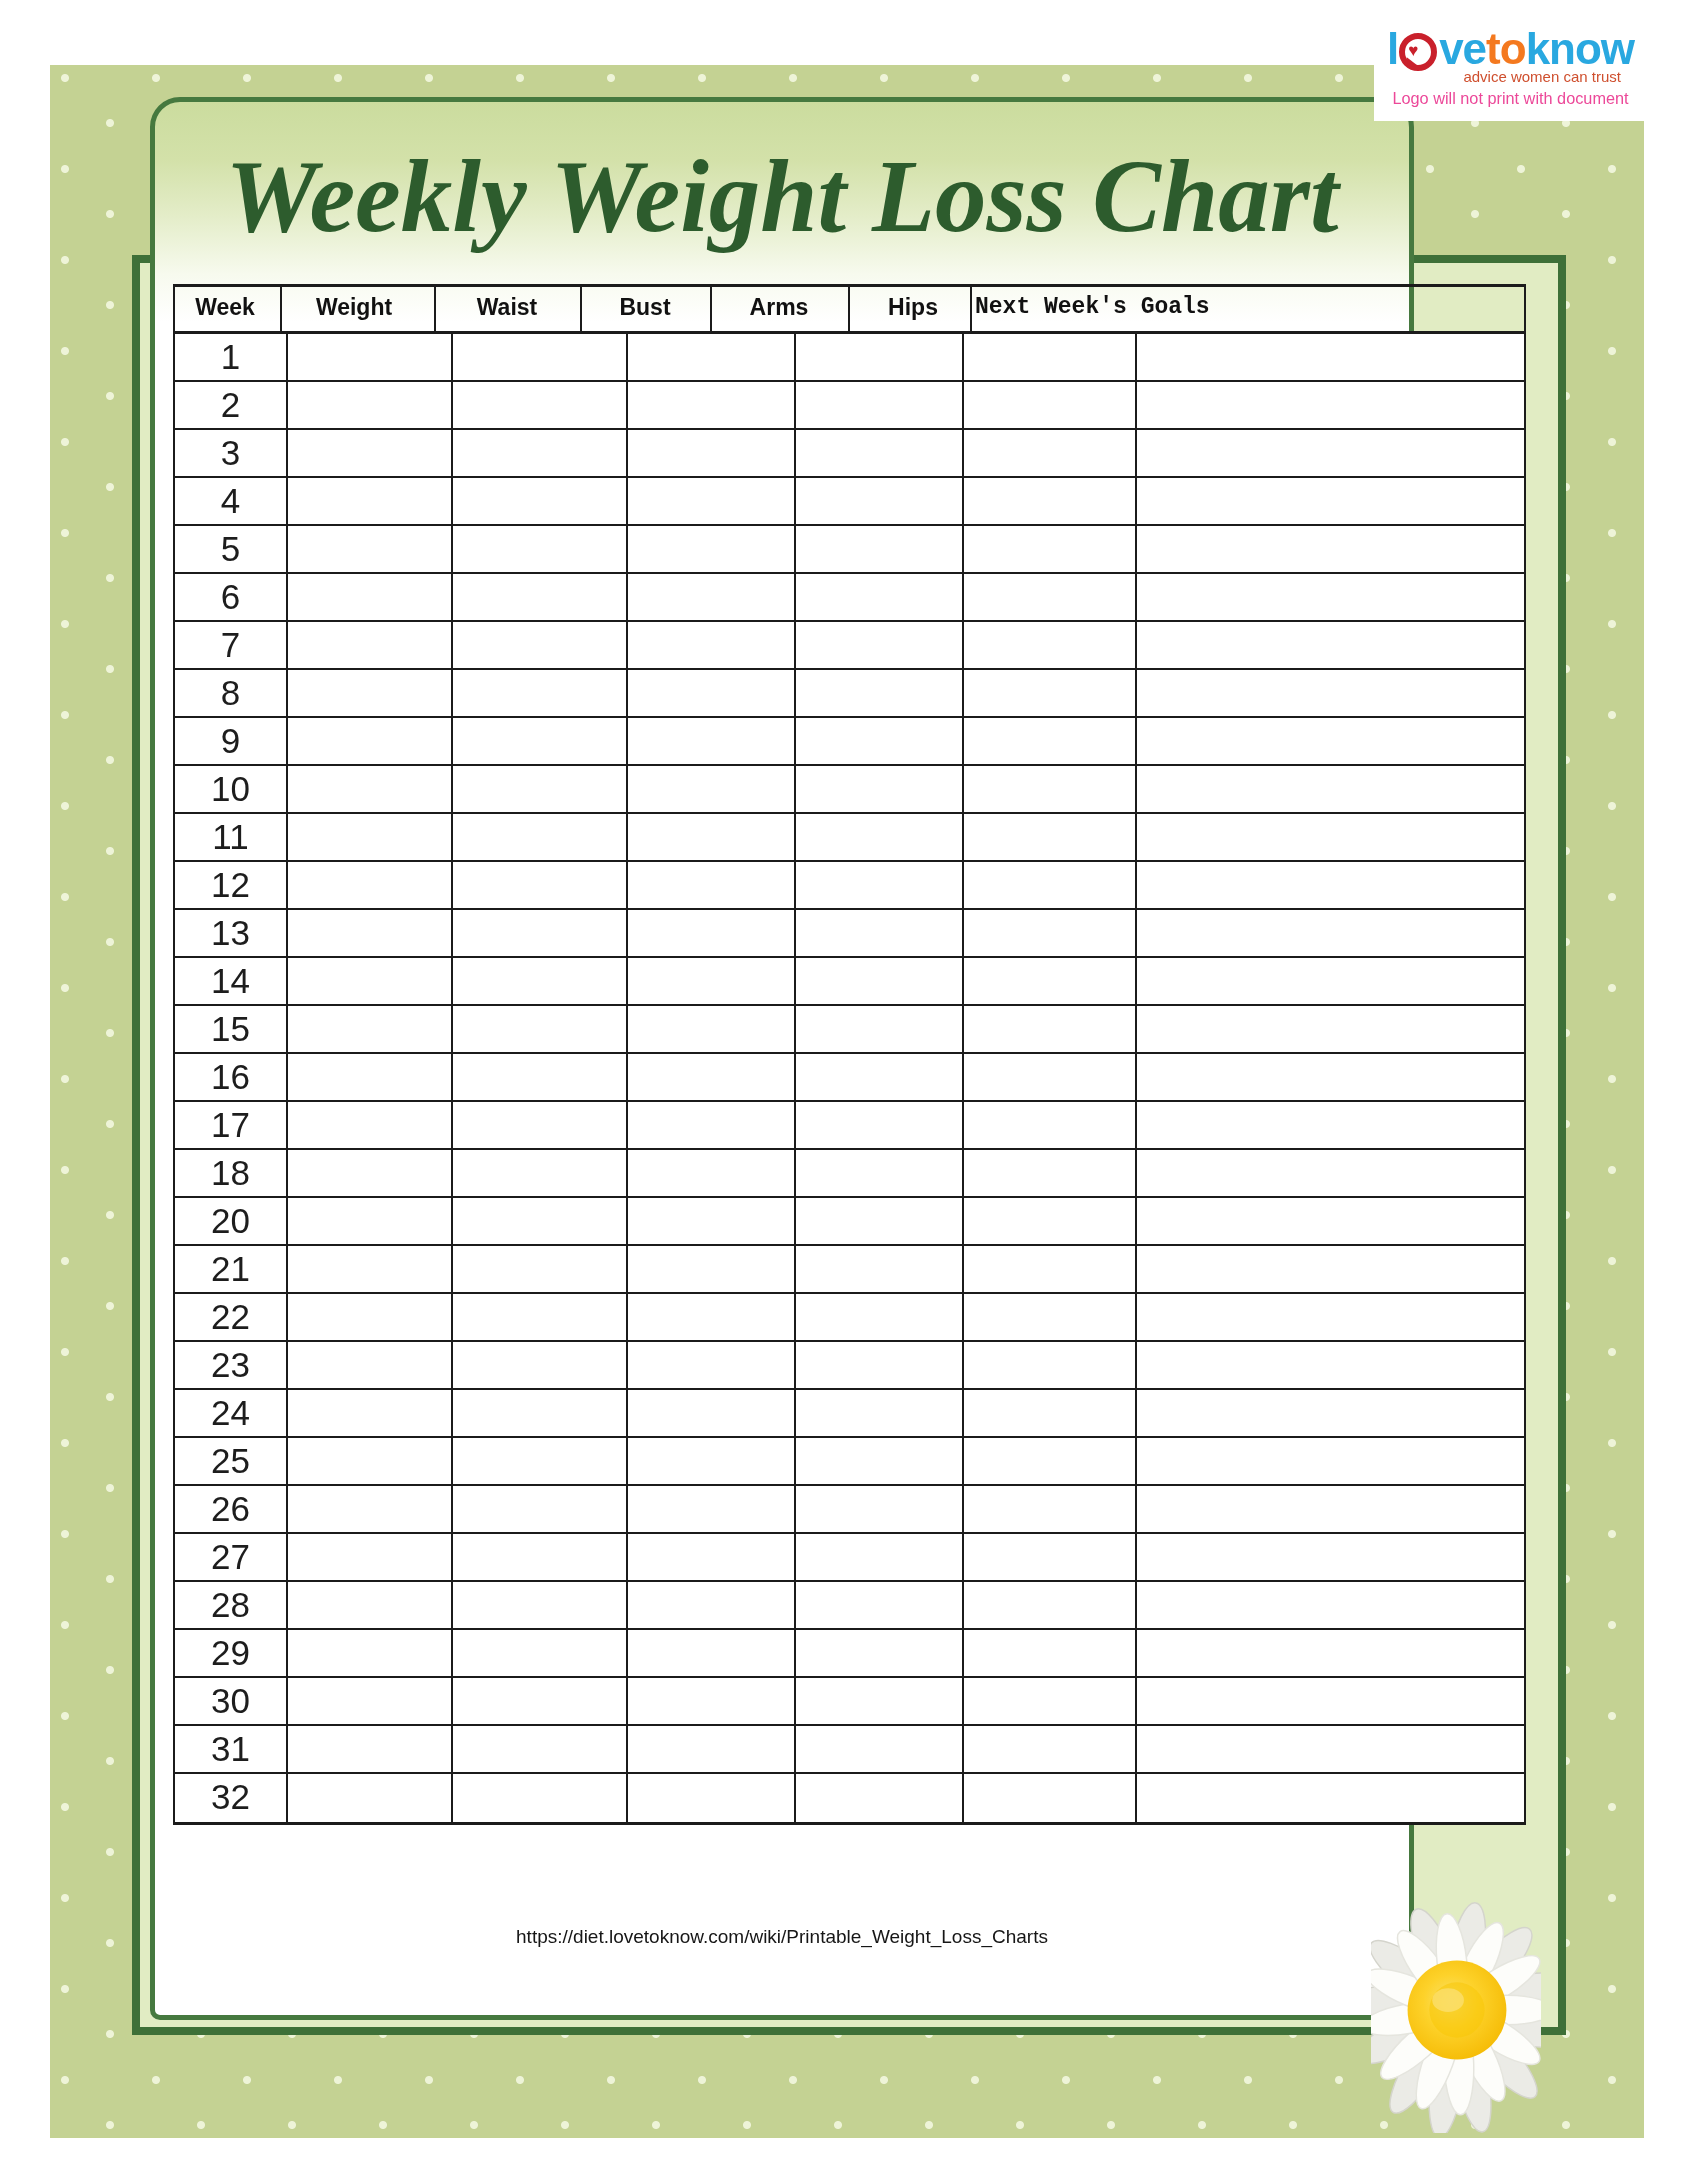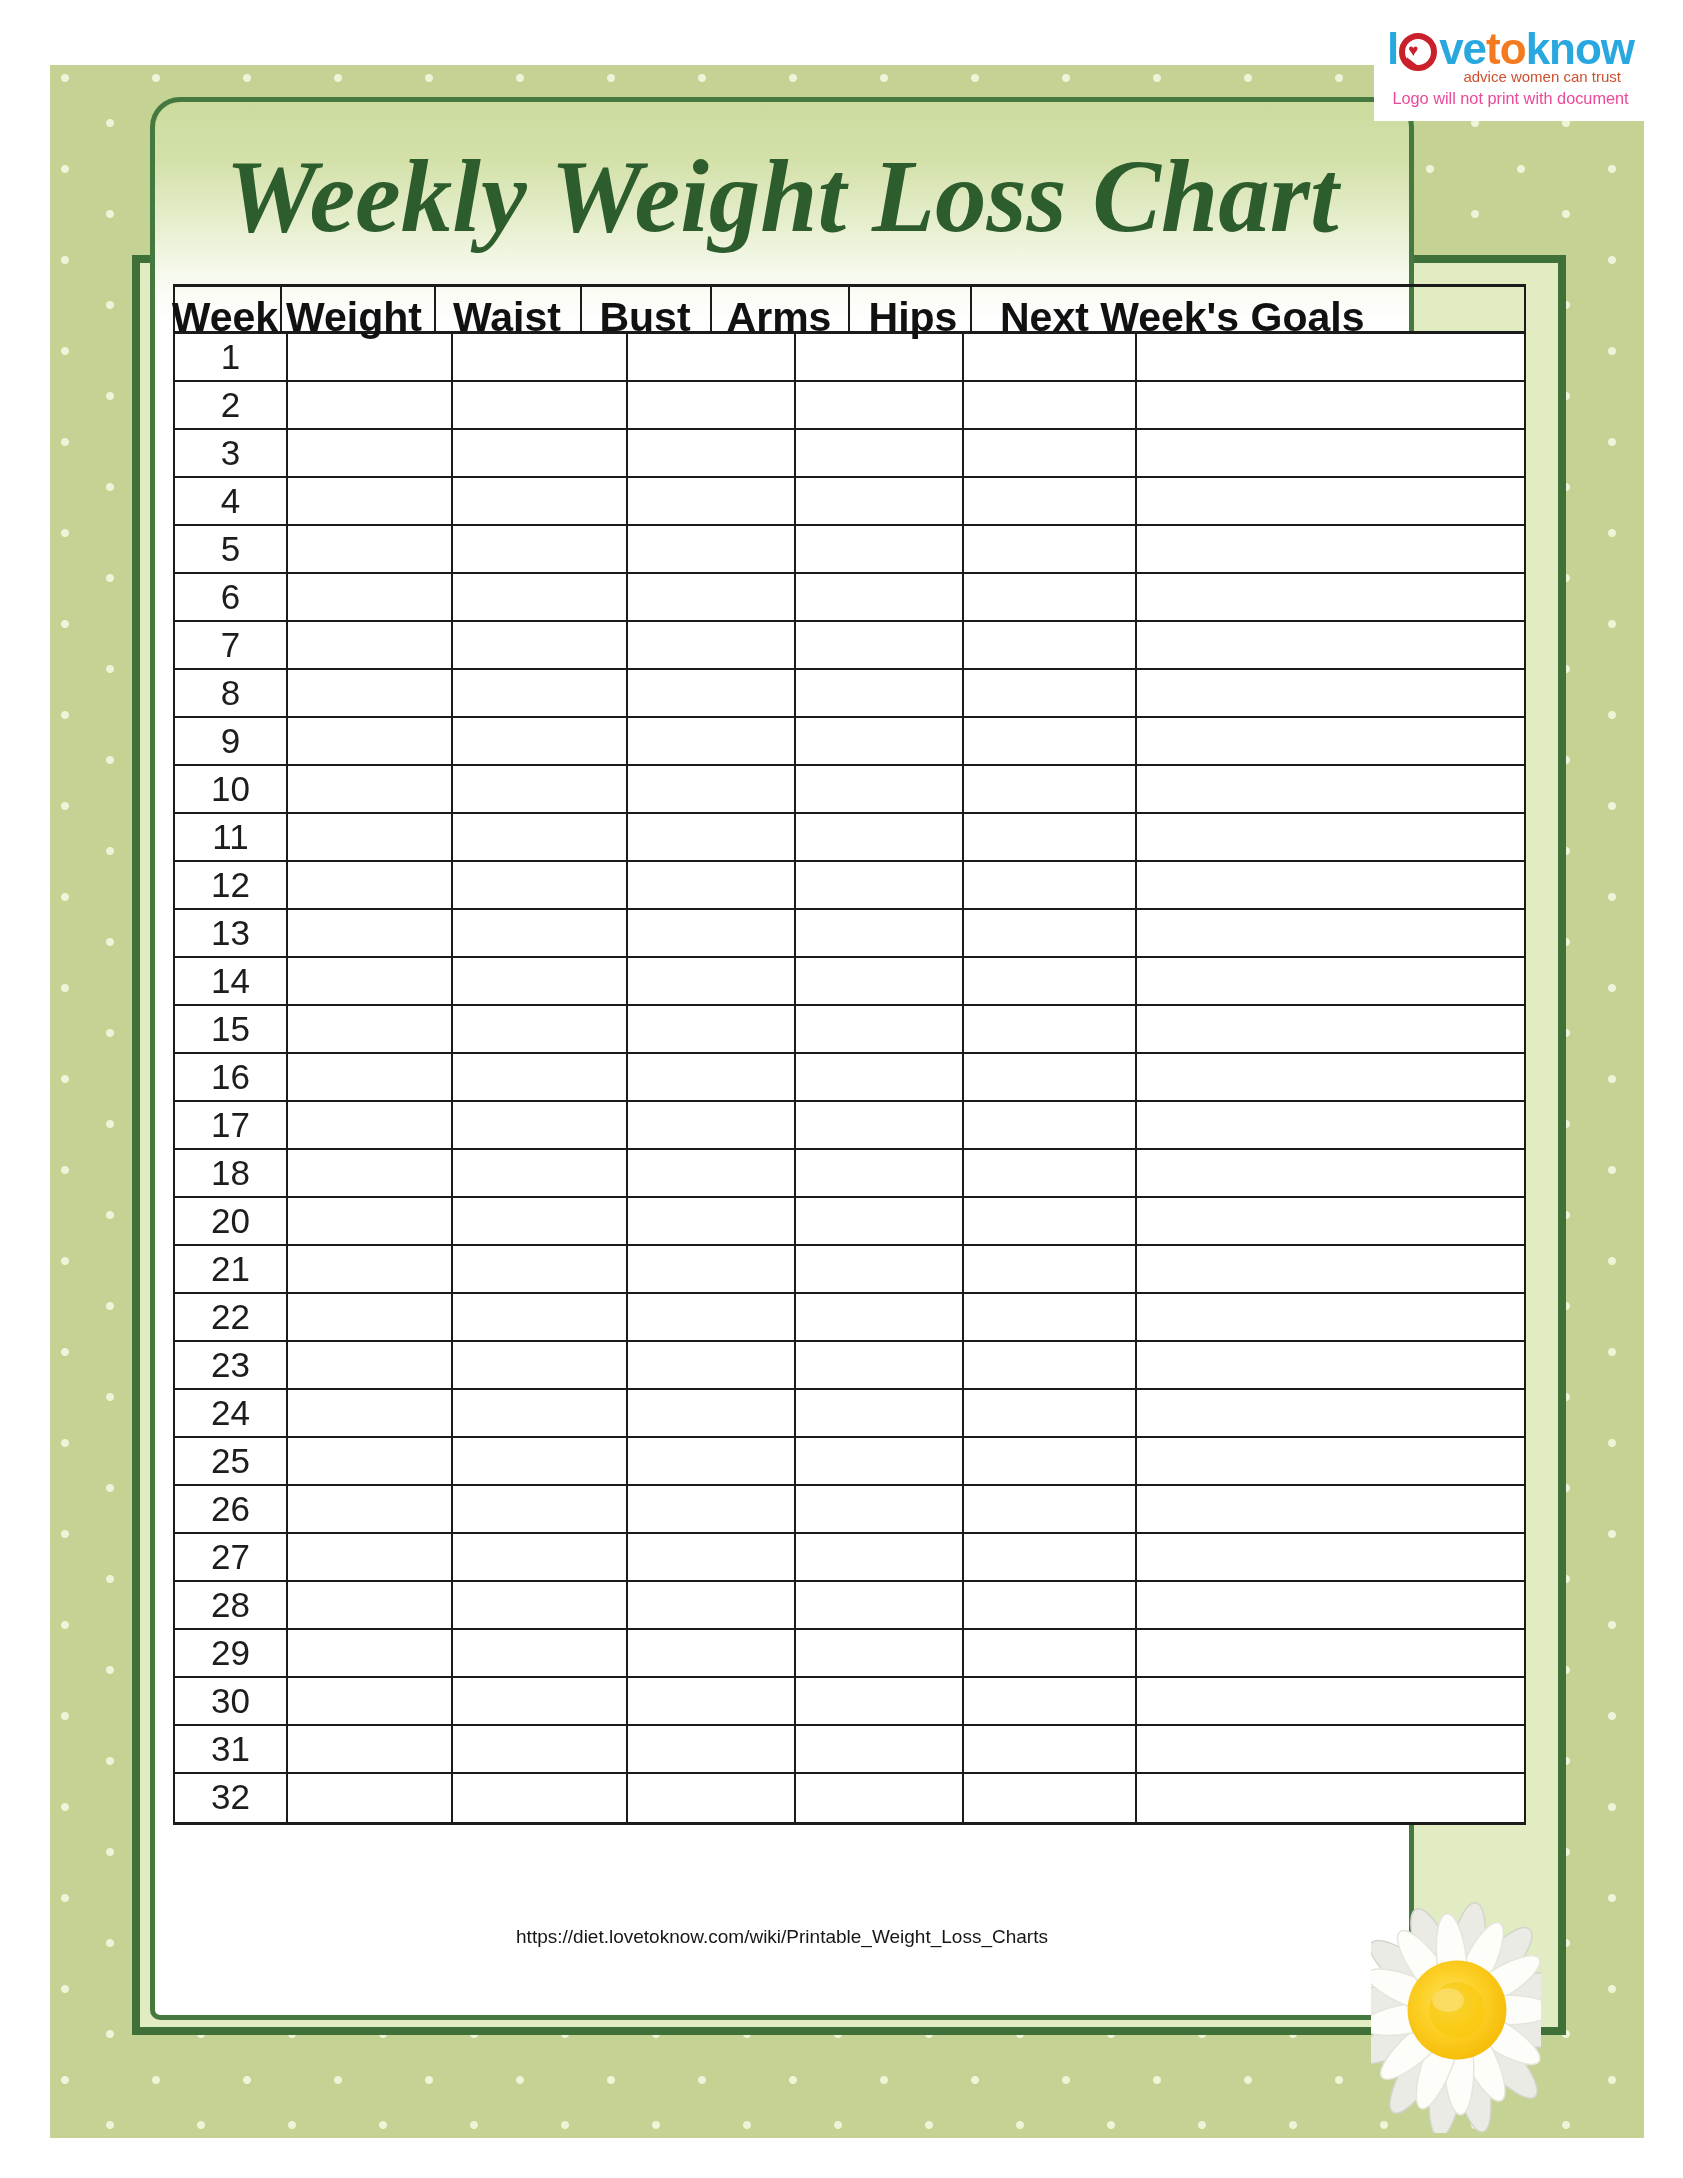--- a/index.html
+++ b/index.html
@@ -26,21 +26,21 @@
 
   .script-title{position:absolute;left:0;right:0;top:8px;height:173px;line-height:173px;
     text-align:center;font-family:"Liberation Serif",serif;font-style:italic;font-weight:bold;
     font-size:103px;color:#2d5c2d;white-space:nowrap;}
 
   
   .sheet-table{position:absolute;left:18px;top:182px;width:1353px;}
   .thead{position:relative;box-sizing:border-box;height:50px;
     border-top:3px solid #1b1b1b;border-bottom:3px solid #1b1b1b;
     border-left:2px solid #1b1b1b;border-right:2px solid #1b1b1b;}
-  .hlabel{position:absolute;top:7px;font-weight:bold;font-size:41px;color:#111;white-space:nowrap;}
+  .hlabel{position:absolute;top:7px;font-weight:bold;font-size:23px;color:#111;white-space:nowrap;}
   .hsep{position:absolute;top:0;width:2px;height:45px;background:#1b1b1b;}
   .tbody{box-sizing:border-box;border-left:2px solid #1b1b1b;border-right:2px solid #1b1b1b;
     border-bottom:3px solid #1b1b1b;}
   .trow{display:grid;grid-template-columns:113px 165px 175px 168px 168px 173px 1fr;
     height:48px;box-sizing:border-box;border-bottom:2px solid #1b1b1b;background:#ffffff;}
   .trow:last-child{border-bottom:none;}
   .tcell{box-sizing:border-box;border-right:2px solid #1b1b1b;}
   .tcell:last-child{border-right:none;}
   .weekcell{font-size:35px;color:#1d1d1d;text-align:center;line-height:45px;}
 
@@ -77,21 +77,21 @@
     <div class="script-title">Weekly Weight Loss Chart</div>
 
     <div class="sheet-table">
       <div class="thead">
           <span class="hlabel" style="left: 50px; transform: translateX(-50%);">Week</span>
           <span class="hlabel" style="left: 179px; transform: translateX(-50%);">Weight</span>
           <span class="hlabel" style="left: 332px; transform: translateX(-50%);">Waist</span>
           <span class="hlabel" style="left: 470px; transform: translateX(-50%);">Bust</span>
           <span class="hlabel" style="left: 604px; transform: translateX(-50%);">Arms</span>
           <span class="hlabel" style="left: 738px; transform: translateX(-50%);">Hips</span>
-          <span class="hlabel" style="left: 825px;">Next Week's Goals</span>
+          <span class="hlabel" style="left: 800px; font-family: Liberation Mono, monospace;">Next Week's Goals</span>
           <div class="hsep" style="left: 105px;"></div>
           <div class="hsep" style="left: 259px;"></div>
           <div class="hsep" style="left: 405px;"></div>
           <div class="hsep" style="left: 535px;"></div>
           <div class="hsep" style="left: 673px;"></div>
           <div class="hsep" style="left: 795px;"></div>
         </div>
       <div class="tbody">
           <div class="trow">
             <div class="tcell weekcell">1</div>

